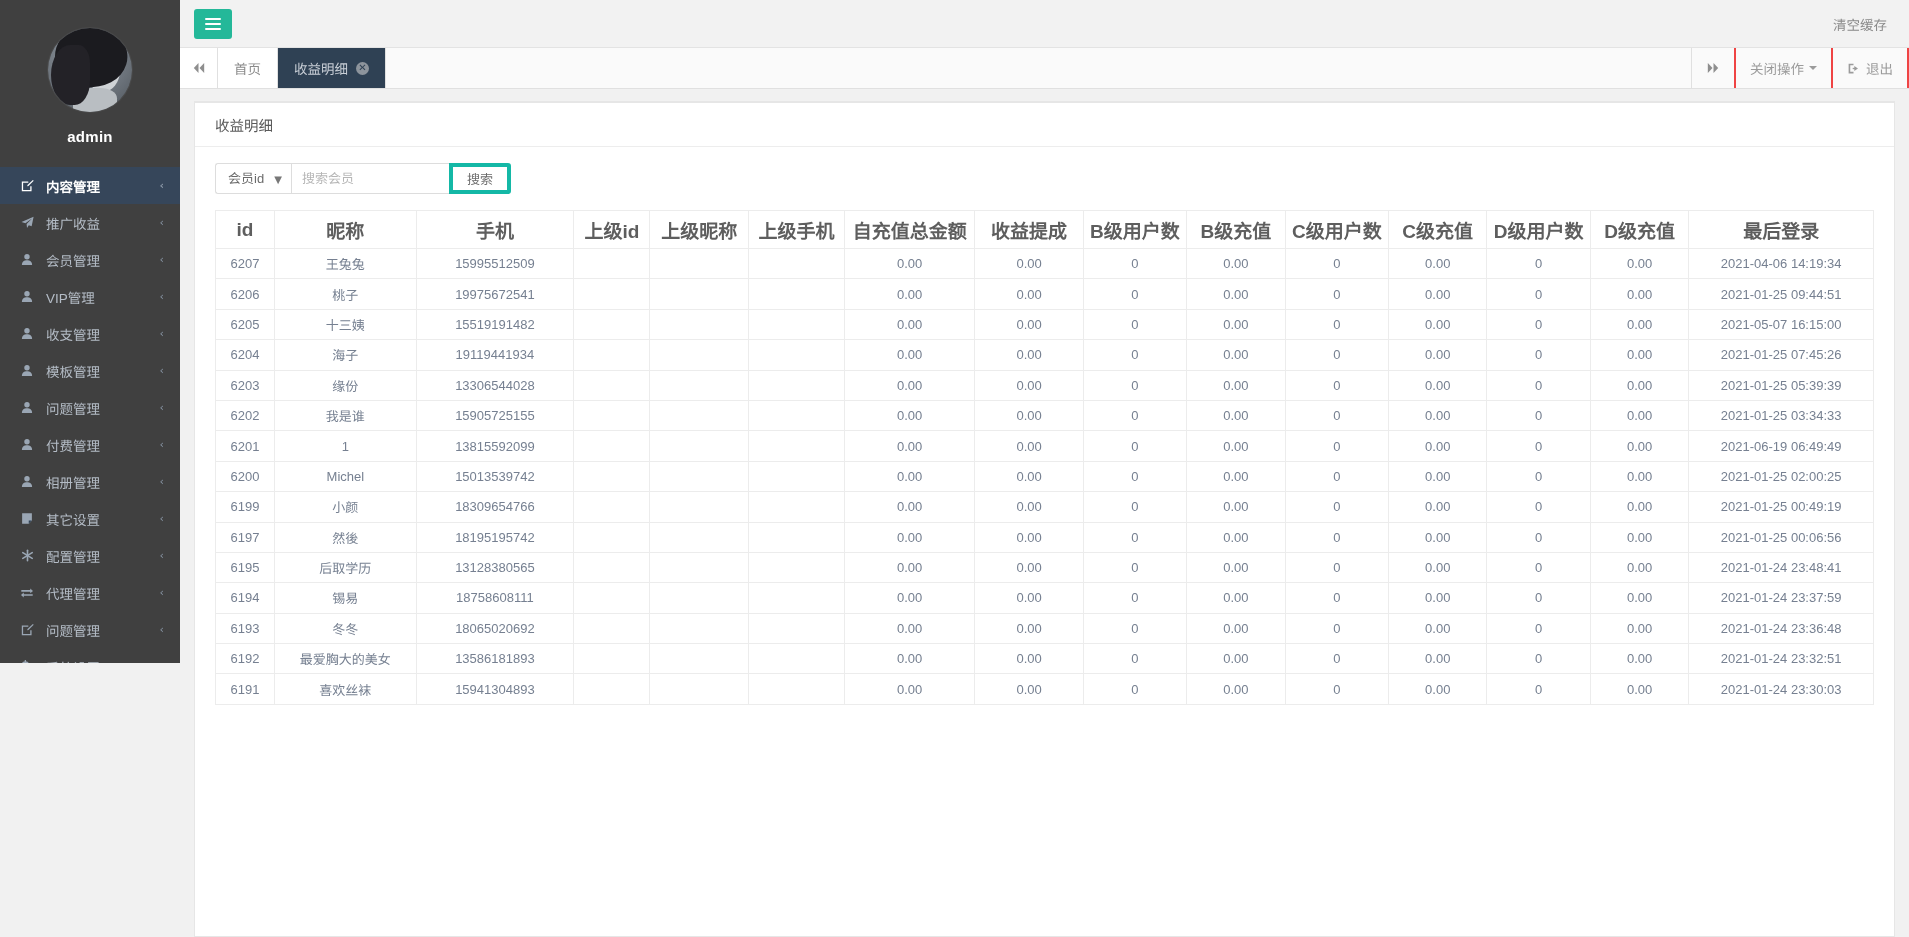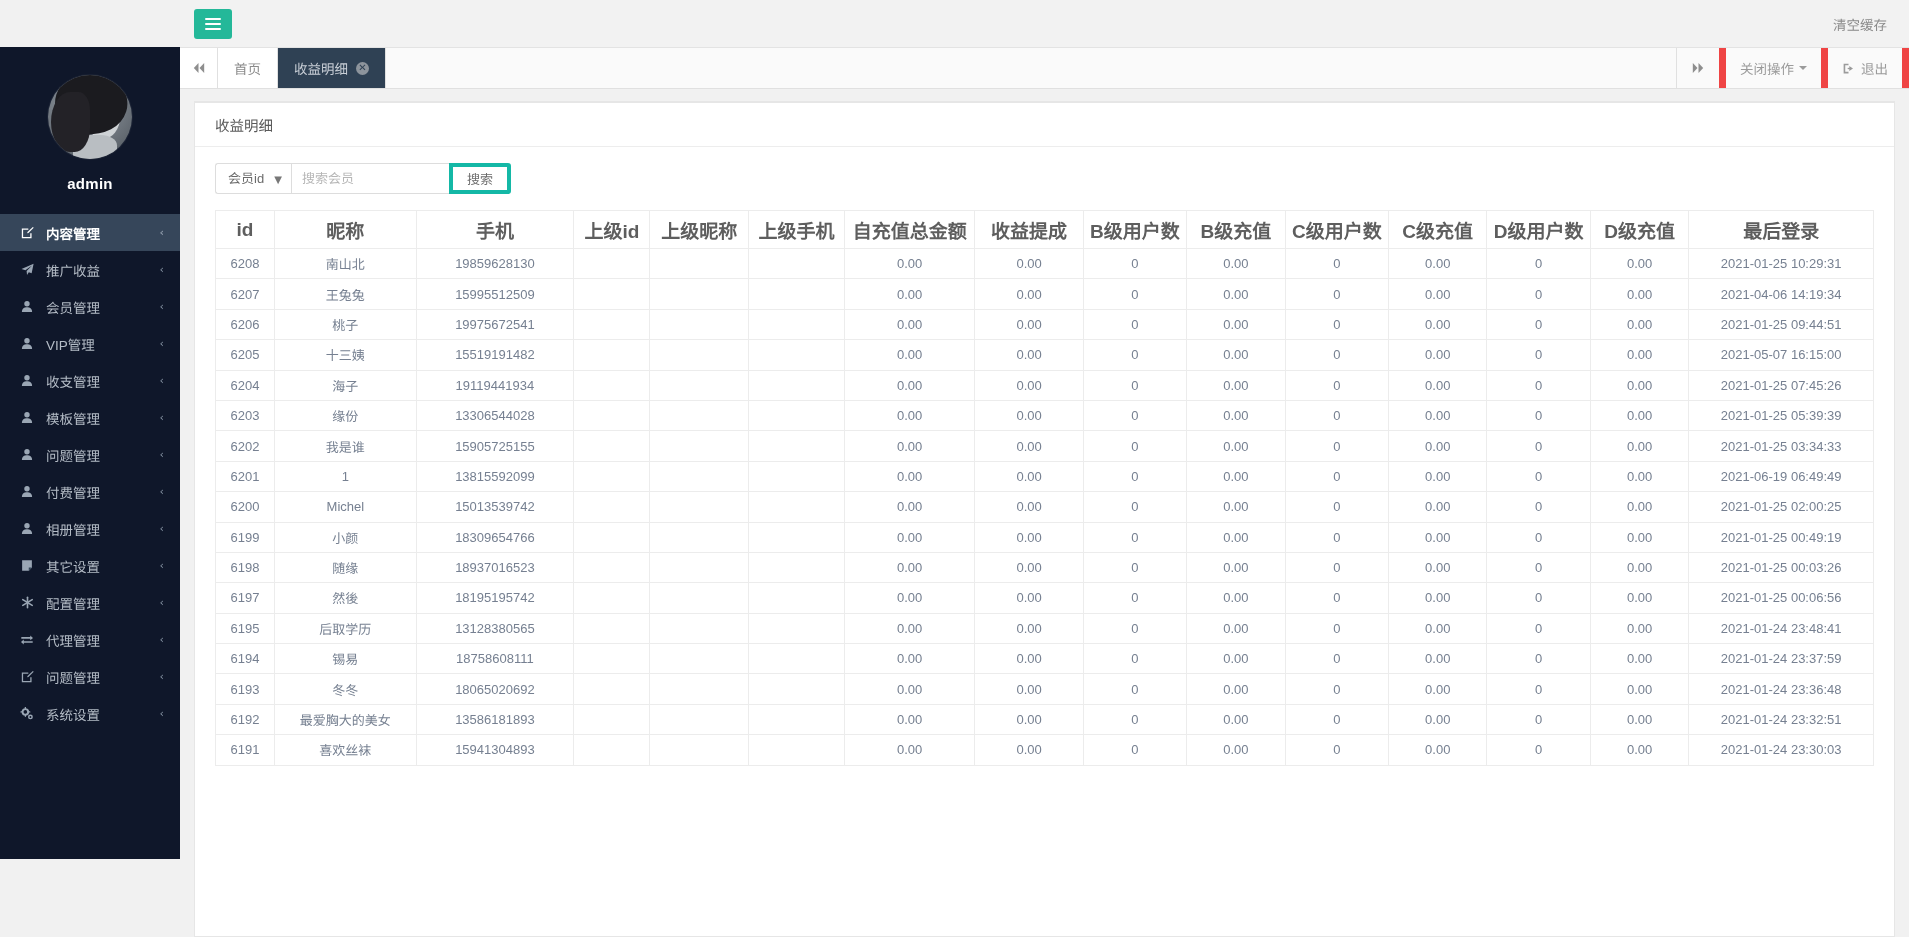--- a/index.html
+++ b/index.html
@@ -13,25 +13,24 @@
     font-size: 14px;
     color: #555;
   }
 
   .app { display: flex; width: 1909px; height: 937px; }
 
   
   .sidebar {
     width: 180px;
     min-width: 180px;
-    background: #0f172a;
-    height: 812px;
+    background: #404040;
+    height: 663px;
     overflow: hidden;
     position: relative;
-    margin-top: 47px;
   }
   .profile {
     padding: 28px 0 22px 0;
     text-align: center;
   }
   .avatar {
     width: 84px; height: 84px;
     border-radius: 50%;
     margin: 0 auto;
     overflow: hidden;
@@ -202,21 +201,21 @@
   }
   .tabstrip-spacer { flex: 1 1 auto; background: #fafafa; border-right: 1px solid #e0e0e0;}
   .tabstrip-right {
     display: flex;
     align-items: stretch;
   }
   .tabstrip-right > div {
     display: flex;
     align-items: center;
     padding: 0 14px;
-    border-right: 7px solid #ef4444;
+    border-right: 2px solid #ef4444;
     color: #9b9b9b;
     font-size: 13.5px;
     cursor: pointer;
     white-space: nowrap;
     background: #fafafa;
   }
   .tabstrip-right .caret {
     margin-left: 5px;
     border-left: 4px solid transparent;
     border-right: 4px solid transparent;
@@ -637,37 +636,20 @@
                     <th>B级充值</th>
                     <th>C级用户数</th>
                     <th>C级充值</th>
                     <th>D级用户数</th>
                     <th>D级充值</th>
                     <th>最后登录</th>
                   </tr>
               </thead>
               <tbody id="body-rows">
                   <tr>
-                    <td>6208</td>
-                    <td>南山北</td>
-                    <td>19859628130</td>
-                    <td></td>
-                    <td></td>
-                    <td></td>
-                    <td>0.00</td>
-                    <td>0.00</td>
-                    <td>0</td>
-                    <td>0.00</td>
-                    <td>0</td>
-                    <td>0.00</td>
-                    <td>0</td>
-                    <td>0.00</td>
-                    <td>2021-01-25 10:29:31</td>
-                  </tr>
-                  <tr>
                     <td>6207</td>
                     <td>王兔兔</td>
                     <td>15995512509</td>
                     <td></td>
                     <td></td>
                     <td></td>
                     <td>0.00</td>
                     <td>0.00</td>
                     <td>0</td>
                     <td>0.00</td>
@@ -807,37 +789,20 @@
                     <td>0.00</td>
                     <td>0</td>
                     <td>0.00</td>
                     <td>0</td>
                     <td>0.00</td>
                     <td>0</td>
                     <td>0.00</td>
                     <td>2021-01-25 00:49:19</td>
                   </tr>
                   <tr>
-                    <td>6198</td>
-                    <td>随缘</td>
-                    <td>18937016523</td>
-                    <td></td>
-                    <td></td>
-                    <td></td>
-                    <td>0.00</td>
-                    <td>0.00</td>
-                    <td>0</td>
-                    <td>0.00</td>
-                    <td>0</td>
-                    <td>0.00</td>
-                    <td>0</td>
-                    <td>0.00</td>
-                    <td>2021-01-25 00:03:26</td>
-                  </tr>
-                  <tr>
                     <td>6197</td>
                     <td>然後</td>
                     <td>18195195742</td>
                     <td></td>
                     <td></td>
                     <td></td>
                     <td>0.00</td>
                     <td>0.00</td>
                     <td>0</td>
                     <td>0.00</td>

